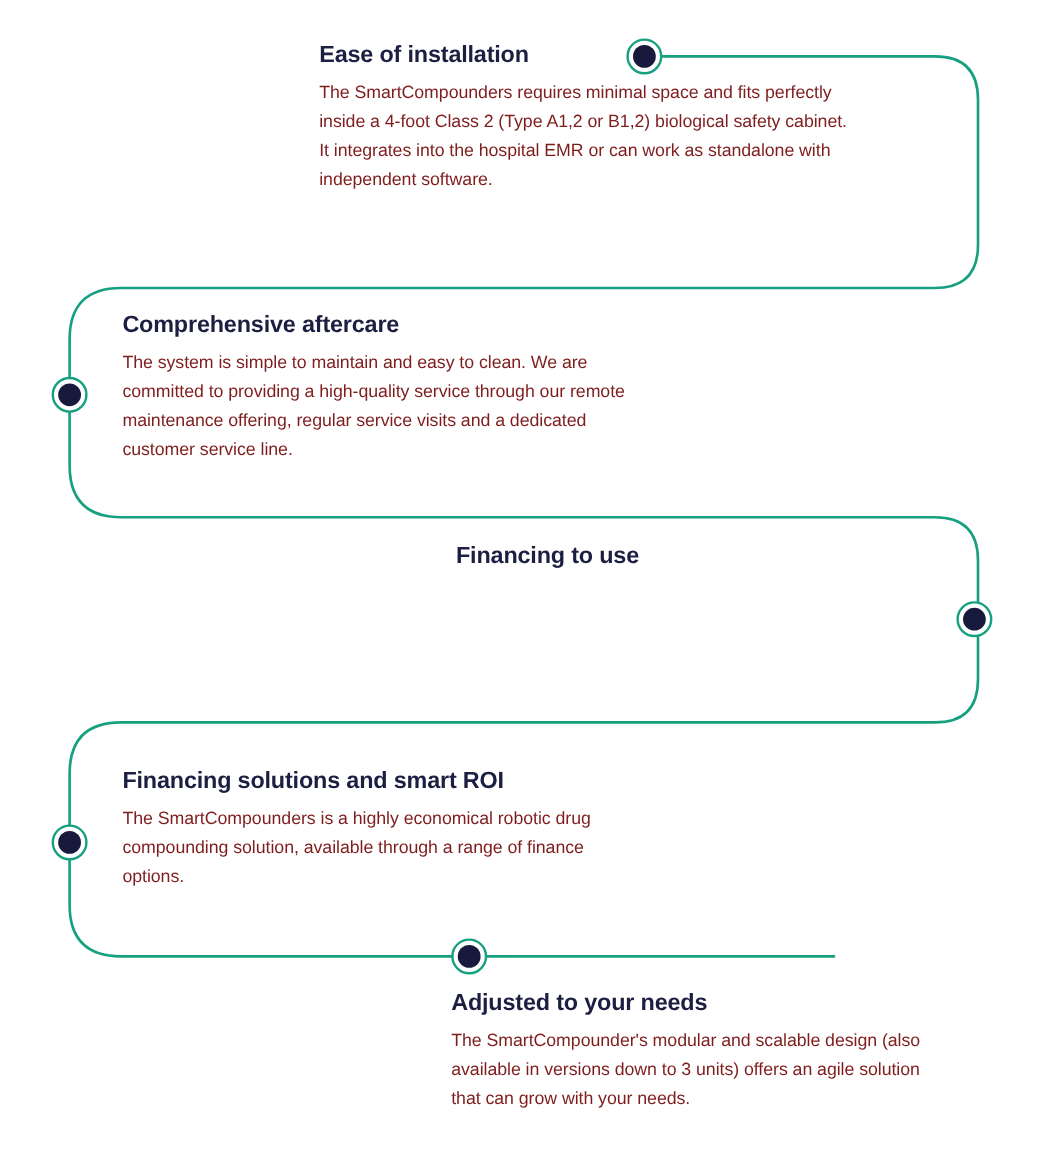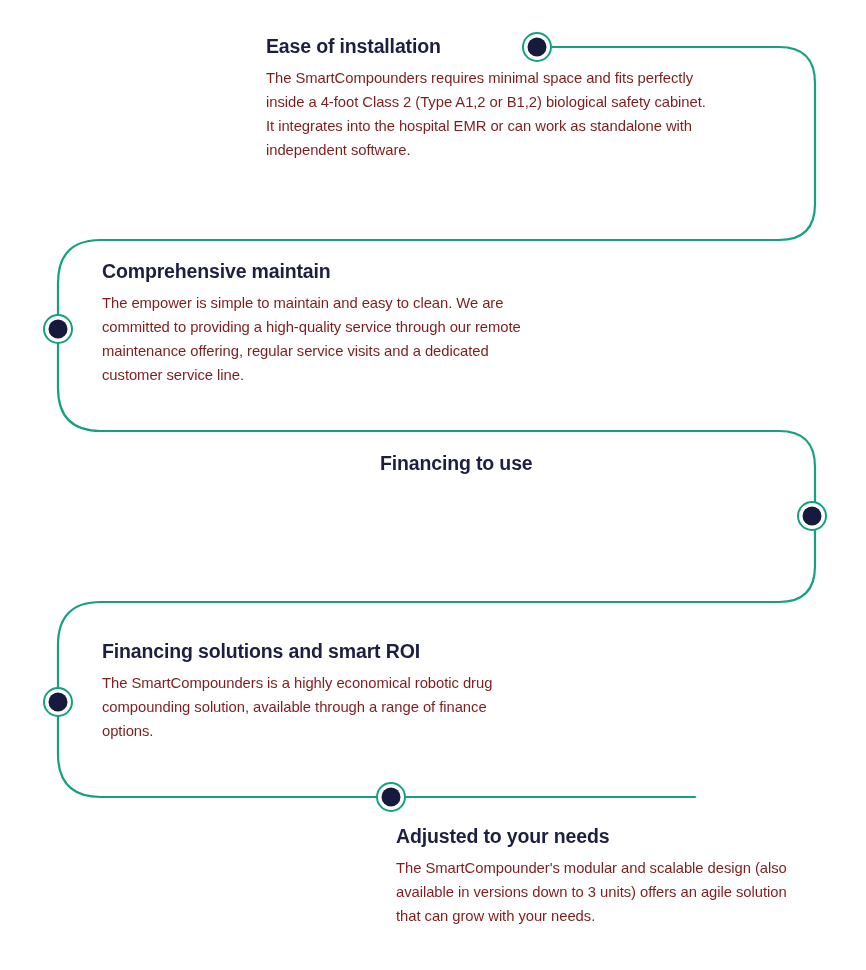--- a/index.html
+++ b/index.html
@@ -79,21 +79,21 @@
   .step-body.justify {
     text-align: justify;
     text-align-last: left;
   }
 
   
   #step-1 { left: 266px; top: 35px;  width: 448px; }
   #step-2 { left: 102px; top: 260px; width: 440px; }
   #step-3 { left: 380px; top: 452px; width: 396px; }
   #step-4 { left: 102px; top: 640px; width: 440px; }
-  #step-5 { left: 376px; top: 825px; width: 410px; margin-left: 20px; }
+  #step-5 { left: 376px; top: 825px; width: 410px; }
 
   #dot-1 { left: 522px; top: 32px; }
   #dot-2 { left: 43px;  top: 314px; }
   #dot-3 { left: 797px; top: 501px; }
   #dot-4 { left: 43px;  top: 687px; }
   #dot-5 { left: 376px; top: 782px; }
 </style>
 </head>
 <body>
 
@@ -119,22 +119,22 @@
   <div class="node-dot" id="dot-3"></div>
   <div class="node-dot" id="dot-4"></div>
   <div class="node-dot" id="dot-5"></div>
 
   <div class="step" id="step-1">
     <h2 class="step-title">Ease of installation</h2>
     <p class="step-body">The SmartCompounders requires minimal space and fits perfectly inside a 4-foot Class 2 (Type A1,2 or B1,2) biological safety cabinet. It integrates into the hospital EMR or can work as standalone with independent software.</p>
   </div>
 
   <div class="step" id="step-2">
-    <h2 class="step-title">Comprehensive maintain</h2>
-    <p class="step-body">The empower is simple to maintain and easy to clean. We are committed to providing a high-quality service through our remote maintenance offering, regular service visits and a dedicated customer service line.</p>
+    <h2 class="step-title">Comprehensive aftercare</h2>
+    <p class="step-body">The system is simple to maintain and easy to clean. We are committed to providing a high-quality service through our remote maintenance offering, regular service visits and a dedicated customer service line.</p>
   </div>
 
   <div class="step" id="step-3">
     <h2 class="step-title">Financing to use</h2>
   </div>
 
   <div class="step" id="step-4">
     <h2 class="step-title">Financing solutions and smart ROI</h2>
     <p class="step-body">The SmartCompounders is a highly economical robotic drug compounding solution, available through a range of finance options.</p>
   </div>

